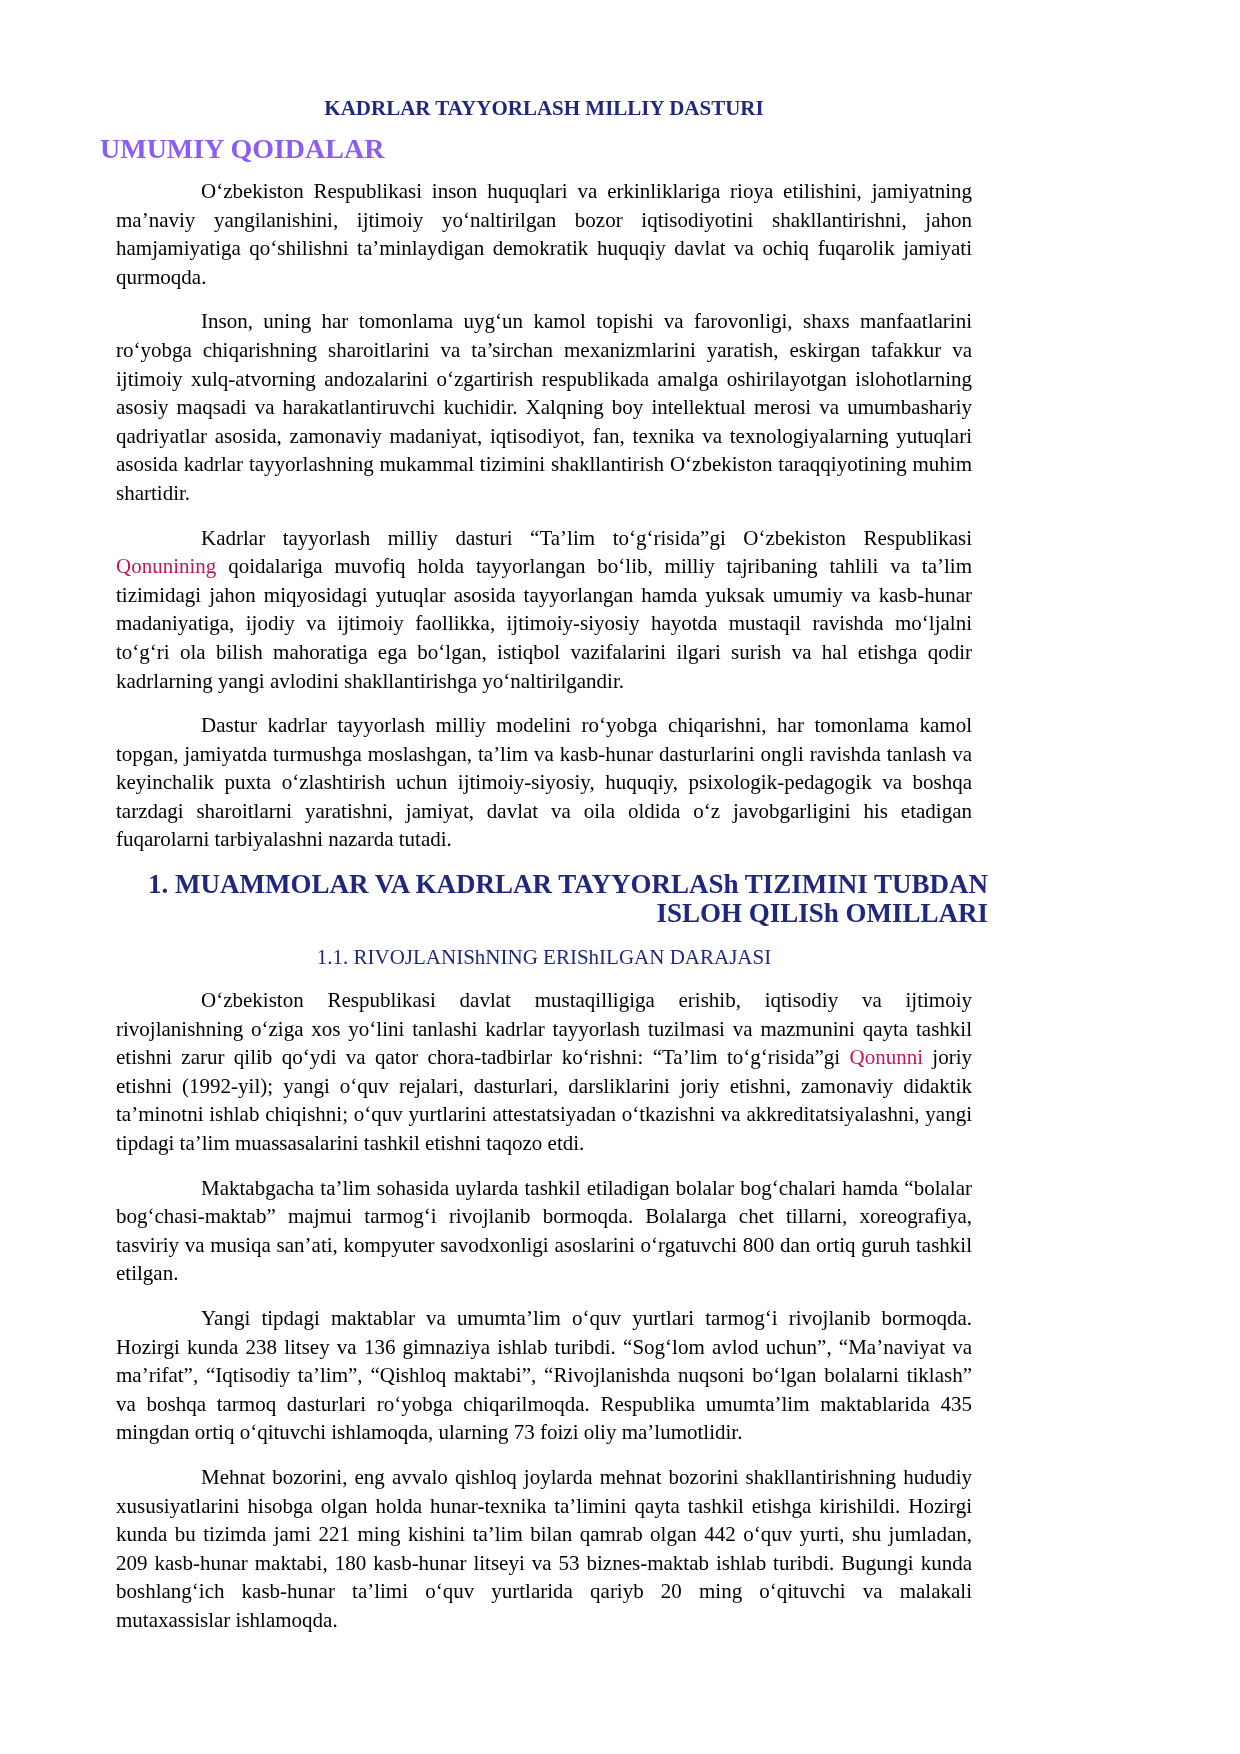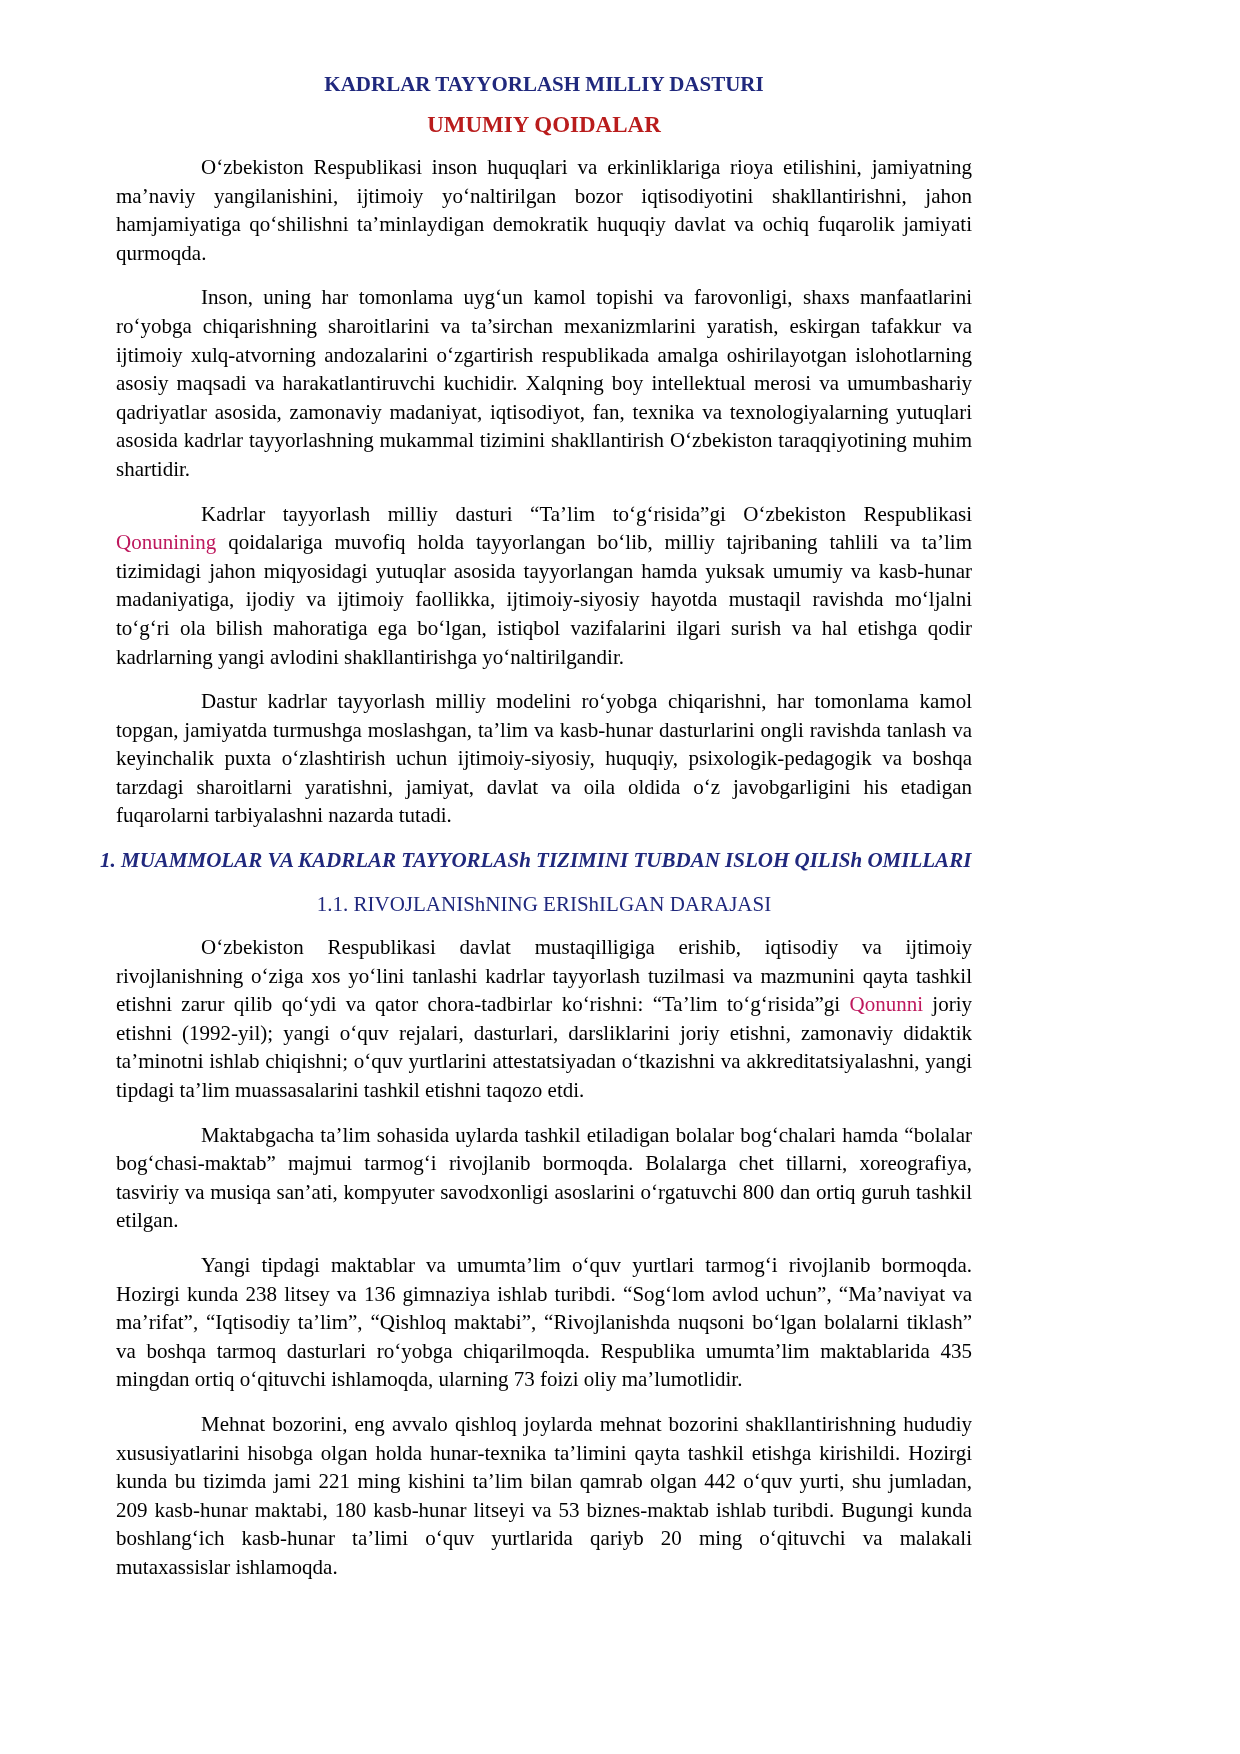--- a/index.html
+++ b/index.html
@@ -11,46 +11,44 @@
     width: 1240px;
     height: 1754px;
     font-family: "Liberation Serif", "DejaVu Serif", serif;
     color: #000000;
     overflow: hidden;
   }
   .page {
     box-sizing: border-box;
     width: 1088px;
     height: 1754px;
-    padding: 72px 100px 0 100px;
+    padding: 96px 100px 0 100px;
   }
   .doc-title {
     margin: 0 0 17px 0;
     text-align: center;
     font-size: 21px;
     font-weight: bold;
     color: #20287d;
     line-height: 24px;
   }
   .doc-subtitle {
     margin: 0 0 12px 0;
-    text-align: center;
-    font-size: 23px;
+    font-size: 28px;
     font-weight: bold;
-    color: #b91c1c;
+    color: #8b5cf6;
     line-height: 24px;
   }
   .section-heading {
     margin: 14px 0 16px 0;
-    text-align: left;
-    font-size: 21px;
+    text-align: right;
+    font-size: 27px;
     font-weight: bold;
     color: #20287d;
     line-height: 29px;
-    font-style: italic;
   }
   .subsection-heading {
     margin: 0 0 13px 0;
     text-align: center;
     font-size: 21px;
     font-weight: normal;
     color: #20287d;
     line-height: 26px;
   }
   p.body-par {

